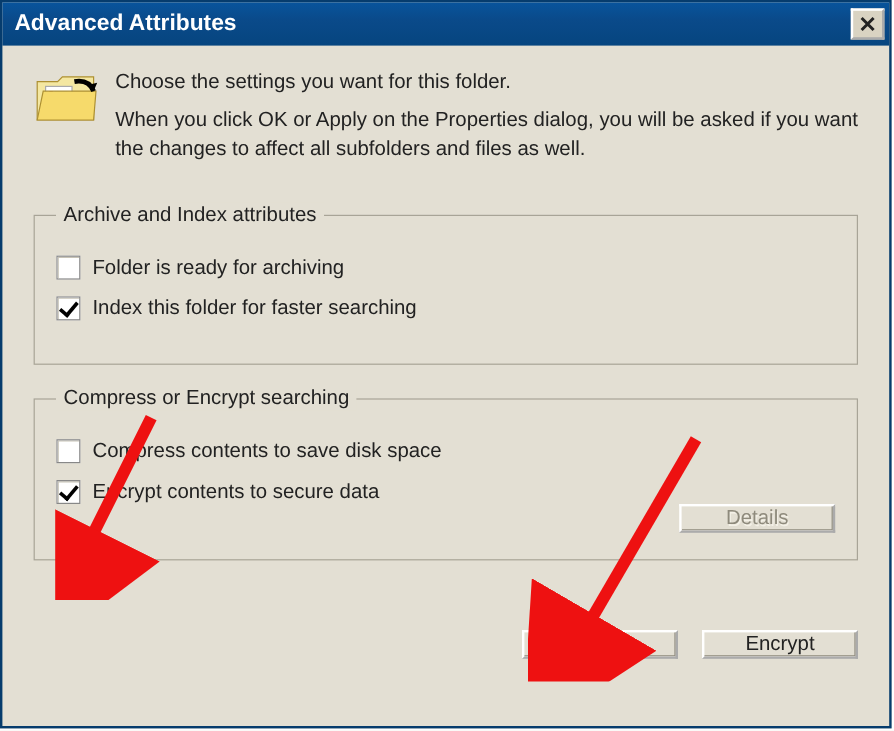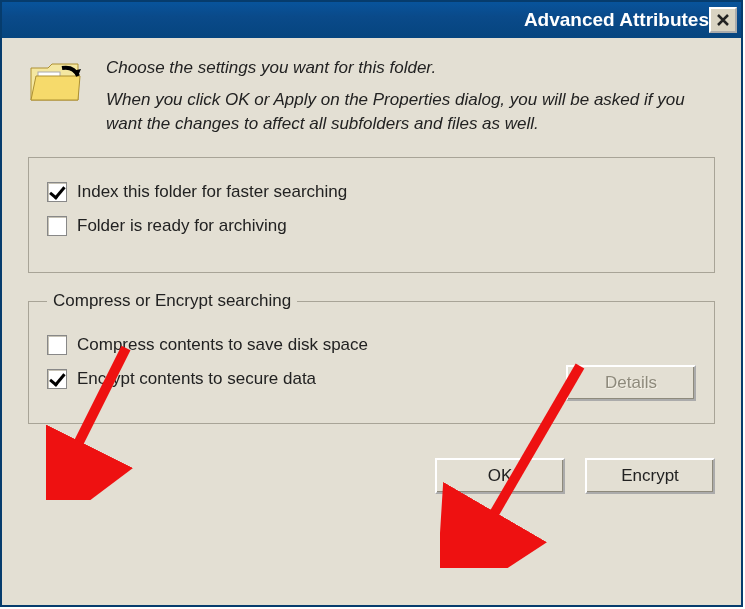--- a/index.html
+++ b/index.html
@@ -24,40 +24,39 @@
   .titlebar {
     height: 36px;
     background: linear-gradient(to bottom, #08549c 0%, #0a4a8a 40%, #06457f 100%);
     color: #fff;
     display: flex;
     align-items: center;
     padding: 0 4px 0 10px;
     font-weight: bold;
     font-size: 19px;
   }
-  .titlebar .title { flex: 1; text-align: right; }
+  .titlebar .title { flex: 1; }
   .close-btn {
     width: 28px; height: 26px;
     background: #d9d3c2;
     border: 2px outset #fff;
     display:flex; align-items:center; justify-content:center;
     font-family: Arial;
     font-weight: bold;
     font-size: 18px;
     color: #222;
     cursor: pointer;
   }
   .content {
     padding: 18px 26px 14px 26px;
   }
   .intro {
     display: flex;
-    gap: 20px;
-    margin-bottom: 22px;
-    font-style: italic;
+    gap: 10px;
+    margin-bottom: 34px;
   }
   .folder-icon-wrap {
     flex: 0 0 58px;
     padding-top: 2px;
   }
   .folder-icon {
     width: 54px; height: 50px;
     position: relative;
   }
   .intro-text { flex: 1; color: #222; line-height: 1.4; }
@@ -104,29 +103,30 @@
     display:flex;
     align-items:center;
   }
   .details-btn-wrap {
     display:flex; justify-content:flex-end;
     margin-top: -38px;
     padding-right: 0;
   }
   .btn {
     min-width: 130px;
-    height: 36px;
+    height: 24px;
     background: #e3dfd3;
     border: 2px outset #fff;
     box-shadow: inset -1px -1px 0 #8e8a7c;
     font-family: inherit;
     font-size: 17px;
     color: #222;
     cursor: pointer;
     padding: 0 14px;
+    margin-top: 24px;
   }
   .btn[disabled] {
     color: #8e8a7c;
     text-shadow: 1px 1px 0 #f4f1e7;
     cursor: default;
   }
   .button-row {
     display:flex;
     gap: 20px;
     justify-content: flex-end;
@@ -172,27 +172,28 @@
           <path d="M50 18 L44 13 L53 11 Z" fill="#000"></path>
         </svg>
       </div>
       <div class="intro-text">
         <div class="line1">Choose the settings you want for this folder.</div>
         <div>When you click OK or Apply on the Properties dialog, you will be asked if you want the changes to affect all subfolders and files as well.</div>
       </div>
     </div>
 
     <fieldset>
+      <legend>Archive and Index attributes</legend>
+      <div class="check-row">
+        <div class="checkbox"></div>
+        <span class="check-label">Folder is ready for archiving</span>
+      </div>
       <div class="check-row">
         <div class="checkbox checked"></div>
         <span class="check-label">Index this folder for faster searching</span>
-      </div>
-      <div class="check-row">
-        <div class="checkbox"></div>
-        <span class="check-label">Folder is ready for archiving</span>
       </div>
     </fieldset>
 
     <fieldset>
       <legend>Compress or Encrypt searching</legend>
       <div class="check-row compress-row">
         <div class="checkbox"></div>
         <span class="check-label">Compress contents to save disk space</span>
       </div>
       <div class="check-row">

